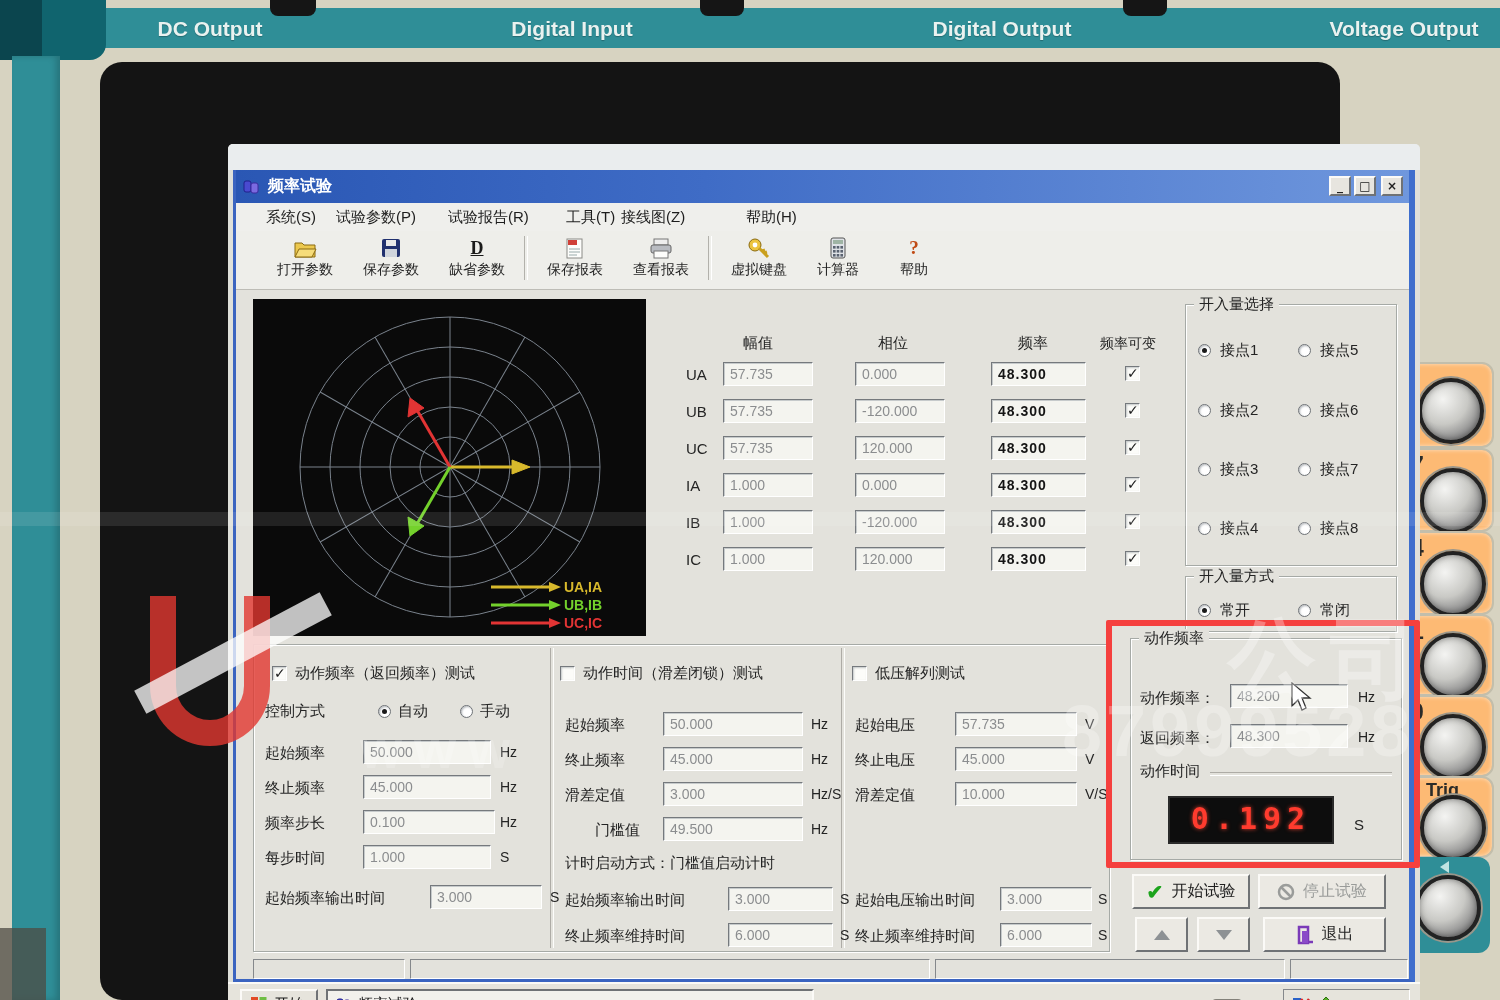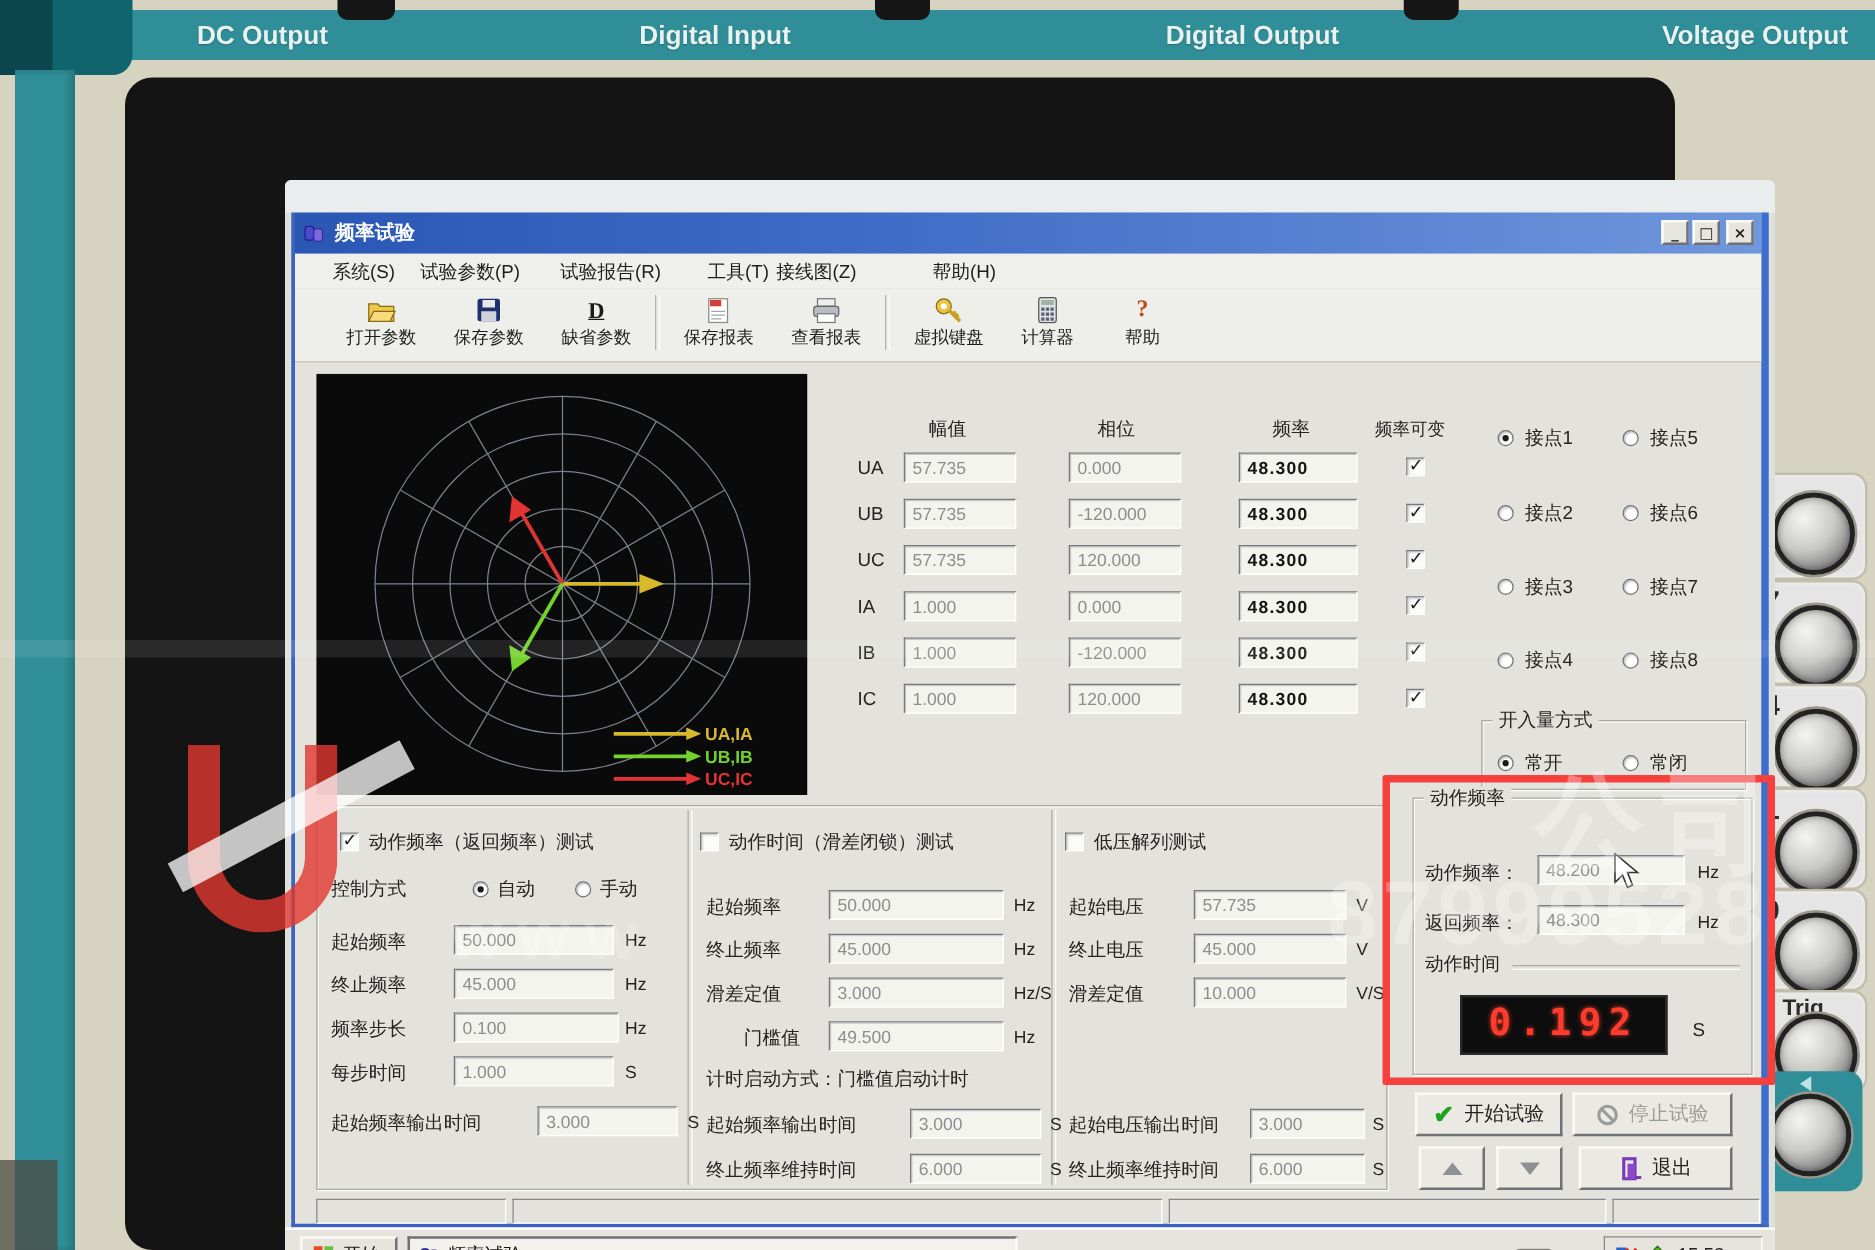--- a/index.html
+++ b/index.html
@@ -10,21 +10,21 @@
   .top-strip{position:absolute;left:28px;top:8px;right:0;height:40px;background:#2f8e97;}
   .panel-label{position:absolute;top:17px;transform:translateX(-50%);color:#e9f2f0;font-weight:bold;
                font-size:21px;white-space:nowrap;text-shadow:0 1px 1px rgba(0,0,0,.25);}
   .connector{position:absolute;top:0;height:16px;background:#151515;border-radius:0 0 8px 8px;}
   .corner-teal{position:absolute;left:0;top:0;width:106px;height:60px;background:#10646e;border-radius:0 0 16px 0;}
   .corner-dark{position:absolute;left:0;top:0;width:42px;height:60px;background:#0b454e;}
   .left-bar{position:absolute;left:12px;top:56px;width:48px;height:944px;background:#2f8e97;box-shadow:inset -4px 0 6px rgba(0,0,0,.18);}
   .bottom-shadow{position:absolute;left:0;top:928px;width:46px;height:72px;background:#4d4b43;opacity:.75;}
   
   .keyframe{position:absolute;left:1402px;width:88px;border:2px solid #c2beac;border-radius:12px;
-            background:#e5e5e5;box-shadow:inset 0 0 4px rgba(255,255,255,.6);margin-top:16px;}
+            background:#fdba74;box-shadow:inset 0 0 4px rgba(255,255,255,.6);}
   .keylabel{position:absolute;left:7px;top:2px;font-weight:bold;font-size:23px;color:#2b2b28;}
   .knob{position:absolute;width:58px;height:58px;border-radius:50%;
         background:radial-gradient(circle at 36% 30%, #f4f4f2, #c9c9c5 45%, #909090 72%, #5a5a58);
         border:4px solid #222;box-shadow:0 0 0 2px #9a968a, inset 0 0 6px rgba(0,0,0,.4);}
   .teal-key{position:absolute;left:1402px;top:857px;width:88px;height:96px;background:#2f8e97;border-radius:12px;}
   .teal-mark{position:absolute;left:38px;top:4px;width:0;height:0;border-top:6px solid transparent;
              border-bottom:6px solid transparent;border-right:9px solid #bfe3e2;}
   
   .monitor{position:absolute;left:100px;top:62px;width:1240px;height:938px;background:#141414;border-radius:22px;}
   .screen{position:absolute;left:128px;top:82px;width:1192px;height:880px;background:#dfe0da;border-radius:5px;overflow:hidden;}
@@ -312,20 +312,23 @@
       <div class="fld boldval" style="left:763px;top:366px;width:95px">48.300</div>
       <div class="chk on" style="left:897px;top:370px"></div>
 
       <div class="lbl" style="left:458px;top:407px">IC</div>
       <div class="fld" style="left:495px;top:403px;width:90px">1.000</div>
       <div class="fld" style="left:627px;top:403px;width:90px">120.000</div>
       <div class="fld boldval" style="left:763px;top:403px;width:95px">48.300</div>
       <div class="chk on" style="left:897px;top:407px"></div>
     </div>
 
+    <div class="grp" style="left:957px;top:160px;width:212px;height:262px">
+      <span class="cap">开入量选择</span>
+    </div>
     <div class="rad on" style="left:970px;top:200px"></div>
     <div class="lbl" style="left:992px;top:197px">接点1</div>
     <div class="rad" style="left:1070px;top:200px"></div>
     <div class="lbl" style="left:1092px;top:197px">接点5</div>
     <div class="rad" style="left:970px;top:260px"></div>
     <div class="lbl" style="left:992px;top:257px">接点2</div>
     <div class="rad" style="left:1070px;top:260px"></div>
     <div class="lbl" style="left:1092px;top:257px">接点6</div>
     <div class="rad" style="left:970px;top:319px"></div>
     <div class="lbl" style="left:992px;top:316px">接点3</div>

